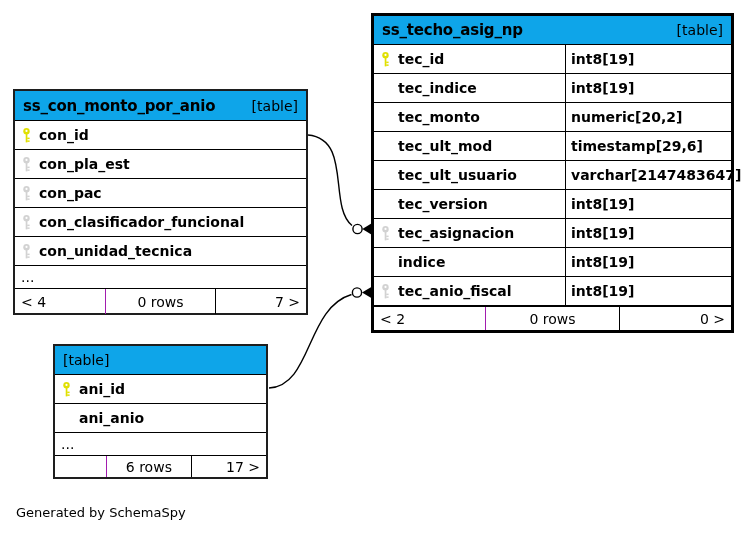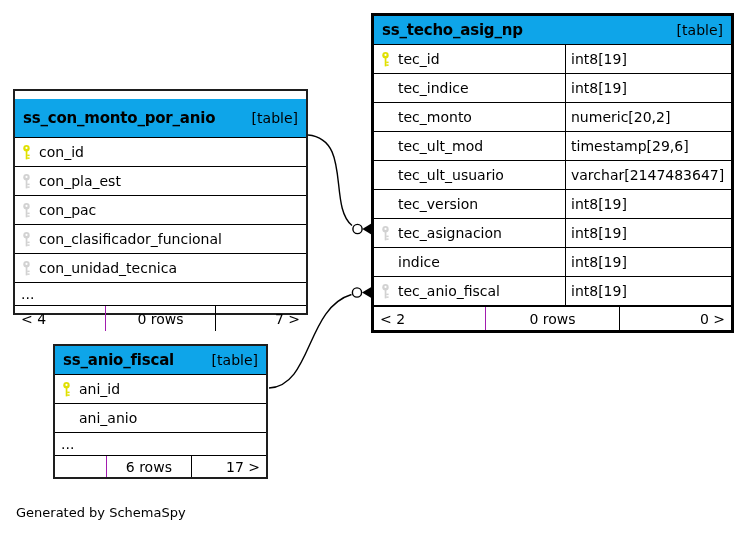--- a/index.html
+++ b/index.html
@@ -12,21 +12,21 @@
 
   
   .tbl{position:absolute;background:#fff;box-sizing:border-box;border:2px solid #1e1e1e;}
   .tbl.focus{border:3px solid #000;}
   .thead{
     background:#0ea5e9;display:flex;justify-content:space-between;align-items:center;
     padding:0 8px;border-bottom:1px solid #000;box-sizing:border-box;
   }
   .tname{font-weight:bold;font-size:15px;letter-spacing:-0.2px;}
   .tbadge{font-size:14px;}
-  .row{display:flex;align-items:stretch;border-bottom:1px solid #000;box-sizing:border-box;font-size:14px;}
+  .row{display:flex;align-items:stretch;border-bottom:1px solid #000;box-sizing:border-box;font-size:14px;font-weight:bold;}
   .row:last-of-type{border-bottom:none;}
   .namecell{display:flex;align-items:center;padding-left:6px;box-sizing:border-box;}
   .keyslot{width:11px;height:16px;flex:0 0 11px;margin-right:7px;display:inline-block;}
   .typecell{border-left:1px solid #000;padding-left:5px;display:flex;align-items:center;flex:1;}
   .ellipsis-row{display:flex;align-items:center;padding-left:6px;border-bottom:1px solid #000;box-sizing:border-box;font-size:14px;}
   .tfoot{display:flex;box-sizing:border-box;font-size:14px;}
   .fcell{box-sizing:border-box;display:flex;align-items:center;padding:0 6px;}
   .fcell.mid{justify-content:center;border-left:1px solid #a21caf;border-right:1px solid #000;}
   .fcell.right{justify-content:flex-end;}
 
@@ -34,21 +34,21 @@
   #t-techo{left:371px;top:13px;width:363px;height:320px;}
   #t-techo .thead{height:29px;}
   #t-techo .row{height:29px;}
   #t-techo .namecell{flex:0 0 191px;}
   #t-techo .tfoot{height:24px;}
   #t-techo .fcell.left{width:31%;}
   #t-techo .fcell.mid{width:38%;}
   #t-techo .fcell.right{width:31%;}
 
   #t-con{left:13px;top:89px;width:295px;height:226px;}
-  #t-con .thead{height:39px;margin-top:8px;}
+  #t-con .thead{height:30px;}
   #t-con .row{height:29px;}
   #t-con .namecell{flex:1;}
   #t-con .ellipsis-row{height:23px;}
   #t-con .tfoot{height:25px;}
   #t-con .fcell.left{width:31%;}
   #t-con .fcell.mid{width:38%;}
   #t-con .fcell.right{width:31%;}
 
   #t-anio{left:53px;top:344px;width:215px;height:135px;}
   #t-anio .thead{height:29px;}
@@ -244,21 +244,20 @@
   <div class="ellipsis-row">...</div>
   <div class="tfoot">
     <span class="fcell left">&lt; 4</span>
     <span class="fcell mid">0 rows</span>
     <span class="fcell right">7 &gt;</span>
   </div>
 </div>
 
 <div class="tbl" id="t-anio">
   <div class="thead">
-    <span class="tname">ss_anio_fiscal</span>
     <span class="tbadge">[table]</span>
   </div>
   <div class="row">
     <div class="namecell">
         <span class="keyslot"><svg class="key pk" width="11" height="16" viewBox="0 0 11 16">
             <circle class="part" cx="5.5" cy="4.2" r="3.2"></circle>
             <circle class="hole" cx="5.5" cy="3.9" r="1.1"></circle>
             <rect class="part" x="4.7" y="6.8" width="1.7" height="8.6"></rect>
             <rect class="part" x="6.2" y="10.6" width="2.4" height="1.5"></rect>
             <rect class="part" x="6.2" y="13.4" width="2.4" height="1.5"></rect>

